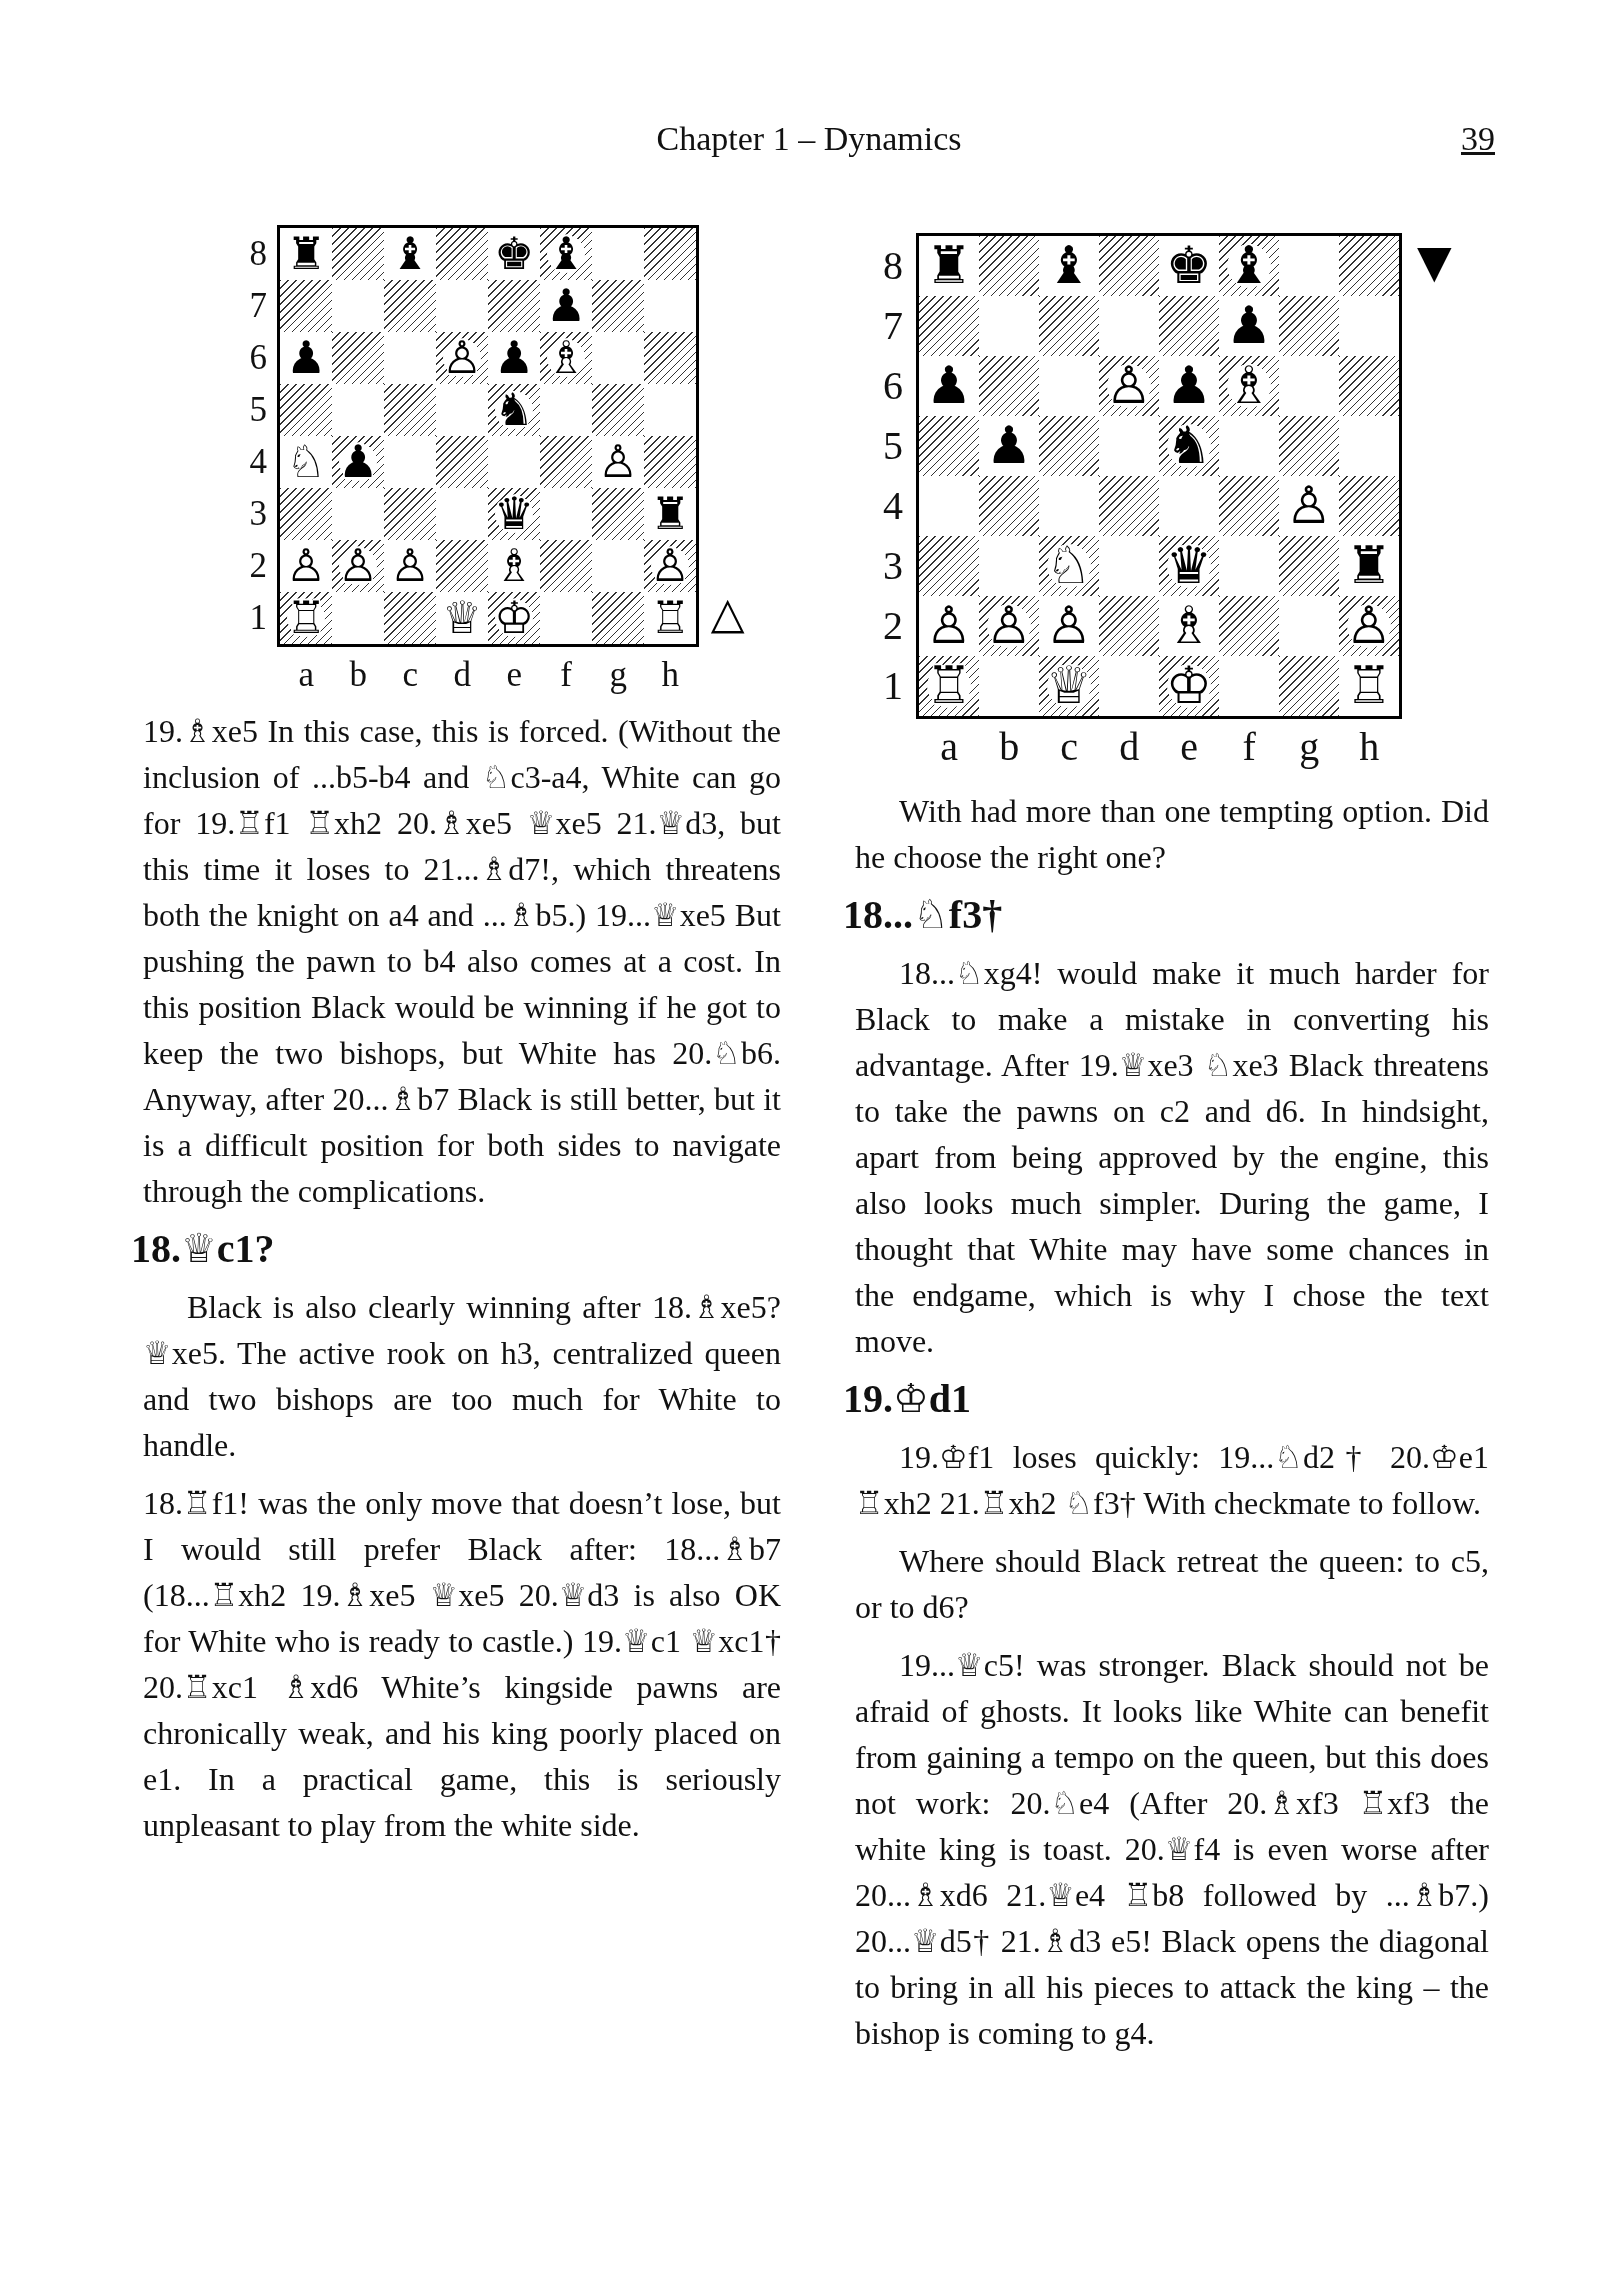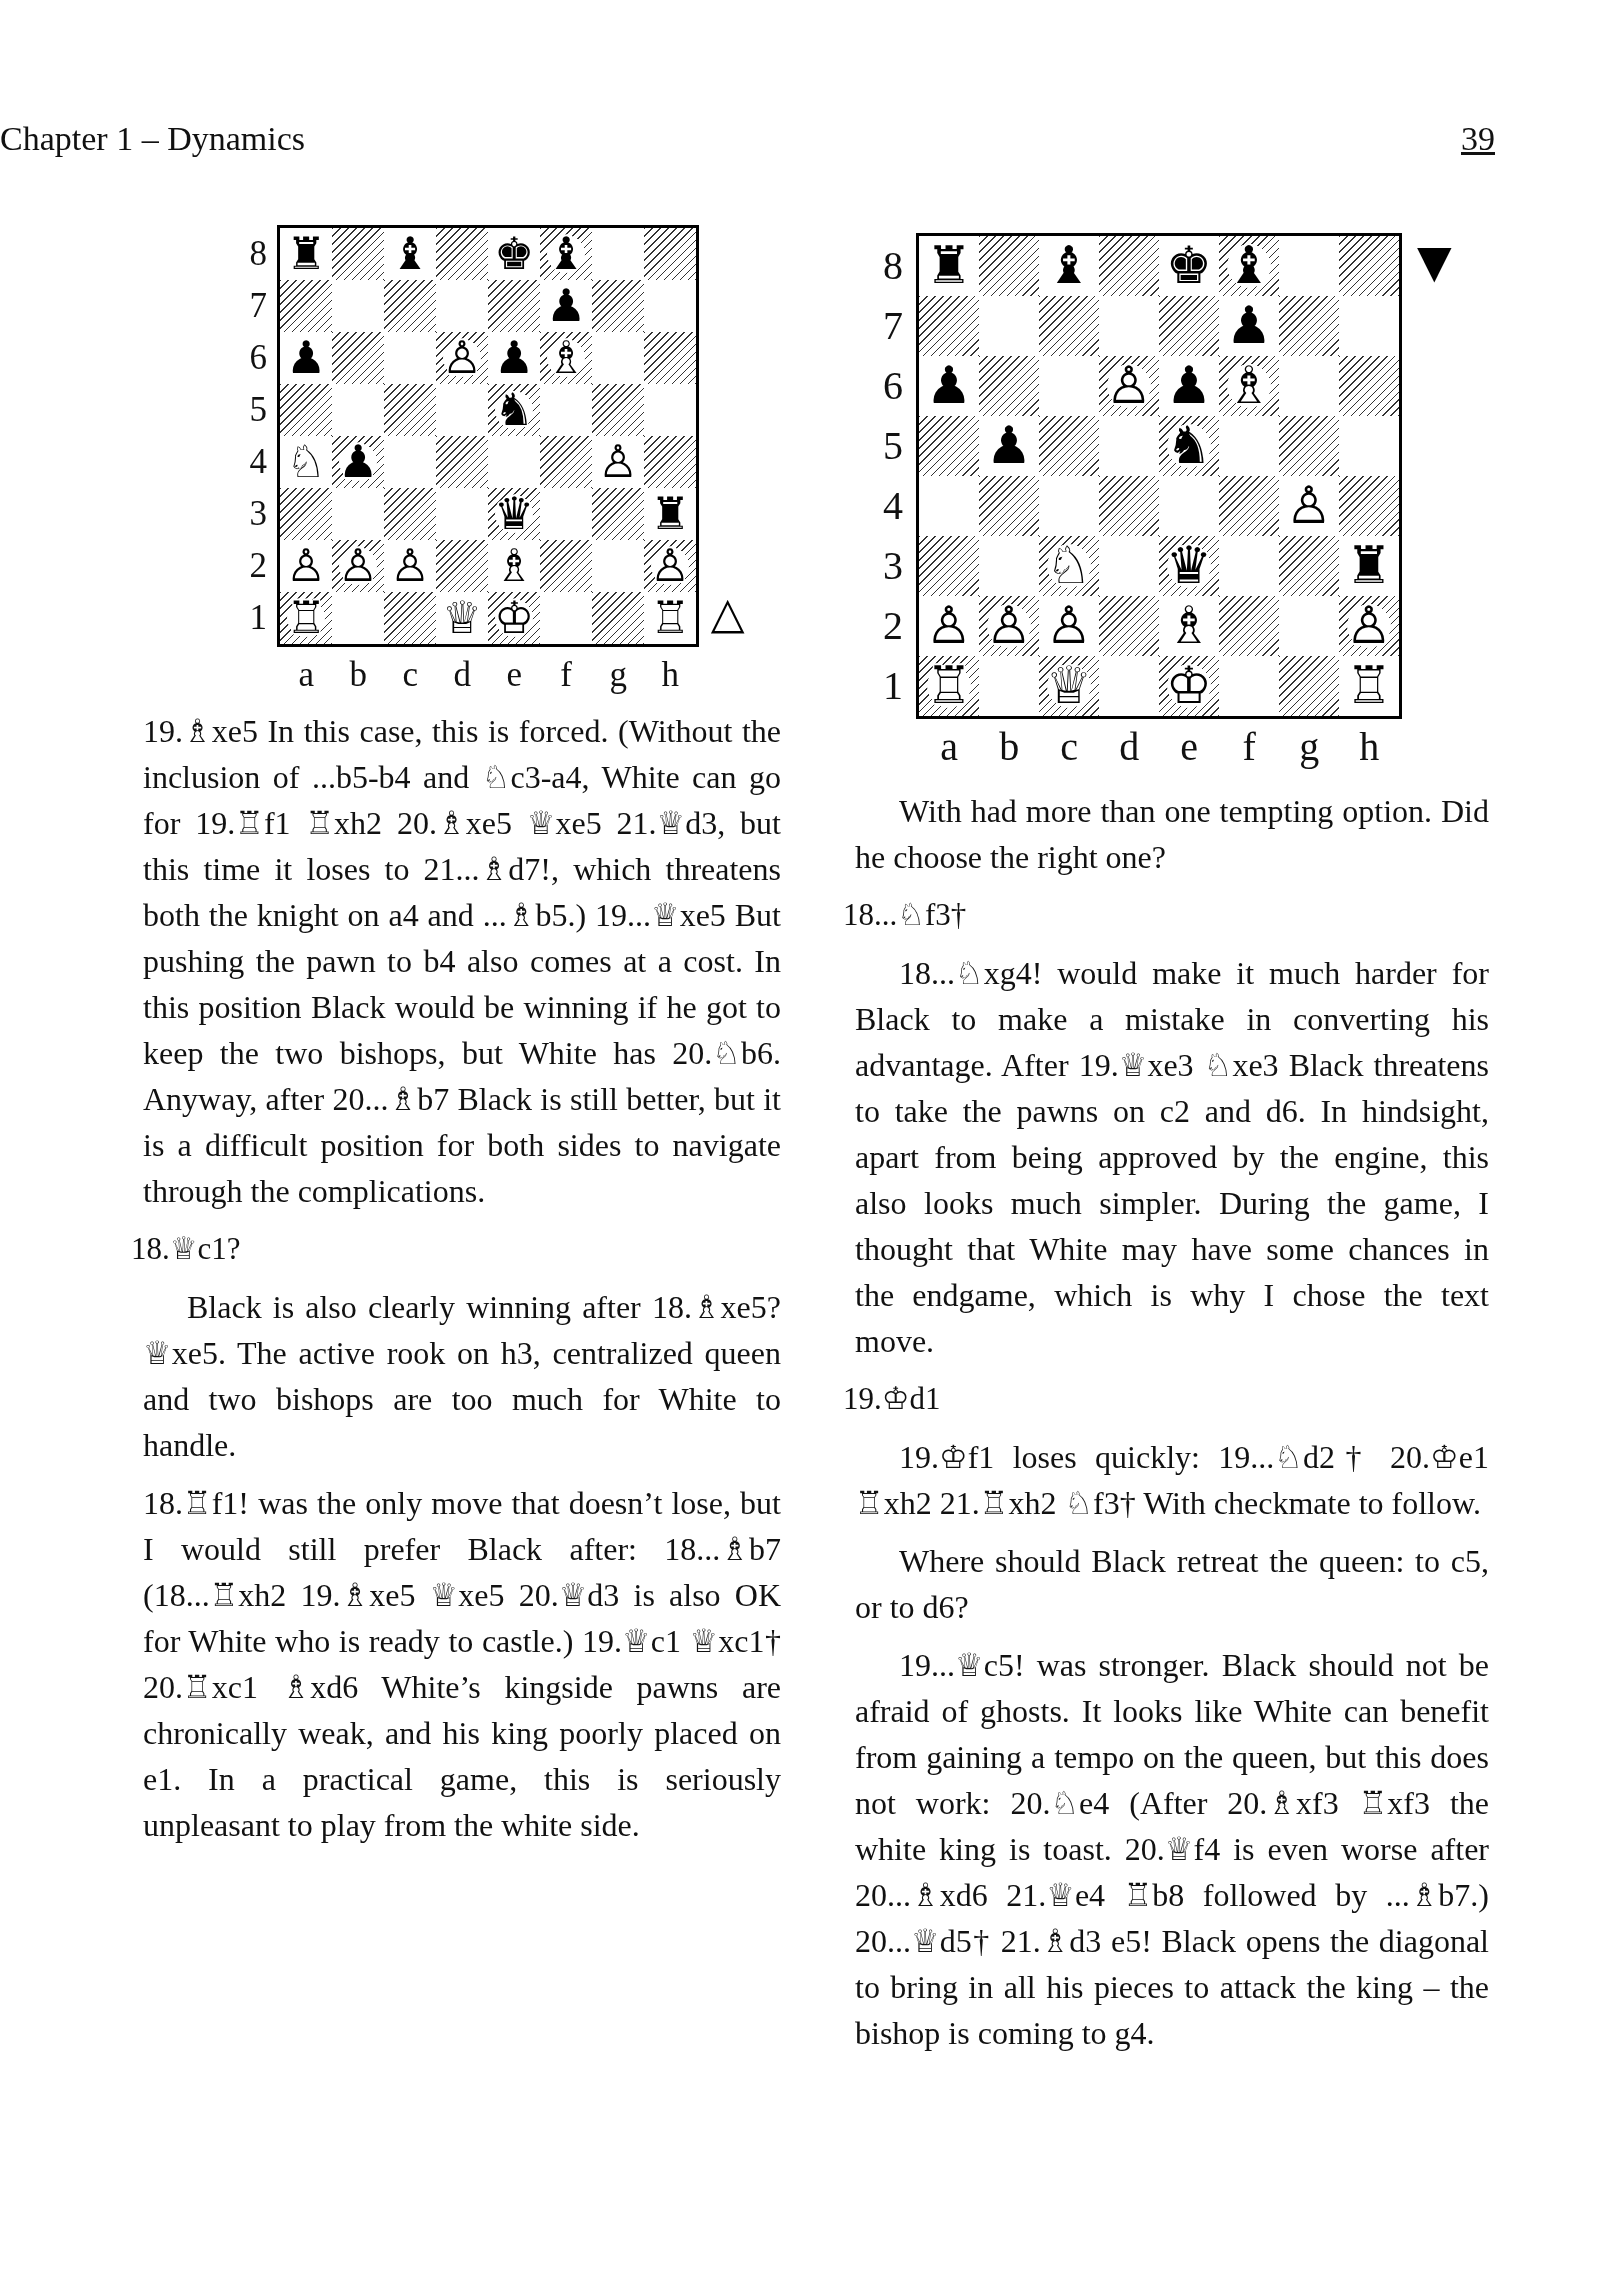--- a/index.html
+++ b/index.html
@@ -2,21 +2,21 @@
 <html style="font-size:13px"><head>
 <meta charset="utf-8">
 <style>
   html,body{margin:0;padding:0;}
   body{
     width:1618px;height:2284px;background:#ffffff;position:relative;
     font-family:"Liberation Serif","DejaVu Sans",serif;color:#111;
   }
   
   .page-header-title{
-    position:absolute;top:119px;left:0;width:1618px;text-align:left;
+    position:absolute;top:119px;left:0;width:1618px;text-align:center;
     font-size:34px;line-height:39px;
   }
   .page-number{
     position:absolute;top:119px;right:123px;font-size:34px;line-height:39px;text-decoration:underline;
   }
   
   .board-wrap{position:absolute;}
   #board-left{left:227px;top:225px;--sq:52px;--lblw:40px;--off:50px;--lblfs:35px;}
   #board-right{left:858px;top:233px;--sq:60px;--lblw:45px;--off:58px;--lblfs:40px;}
   .board{
@@ -55,21 +55,21 @@
   }
   #board-right .indicator{
     left:calc(var(--off) + 8*var(--sq) + 6.4px + 14.5px);
     top:6.4px;font-size:45px;
   }
   
   .col{position:absolute;font-size:32px;line-height:46px;text-align:justify;}
   #left-col{left:131px;top:696px;width:662px;}
   #right-col{left:843px;top:776px;width:658px;}
   .col p{margin:12px;}
-  .col h3{margin:0;font-size:31px;line-height:46px;font-weight:normal;text-align:left;}
+  .col h3{margin:0;font-size:40px;line-height:46px;font-weight:bold;text-align:left;}
   .indent{text-indent:44px;}
   .gap{margin-top:46px;}
 </style>
 </head>
 <body>
 
 <div class="page-header-title">Chapter 1 – Dynamics</div>
 <div class="page-number">39</div>
 
 <div id="board-left" class="board-wrap">

